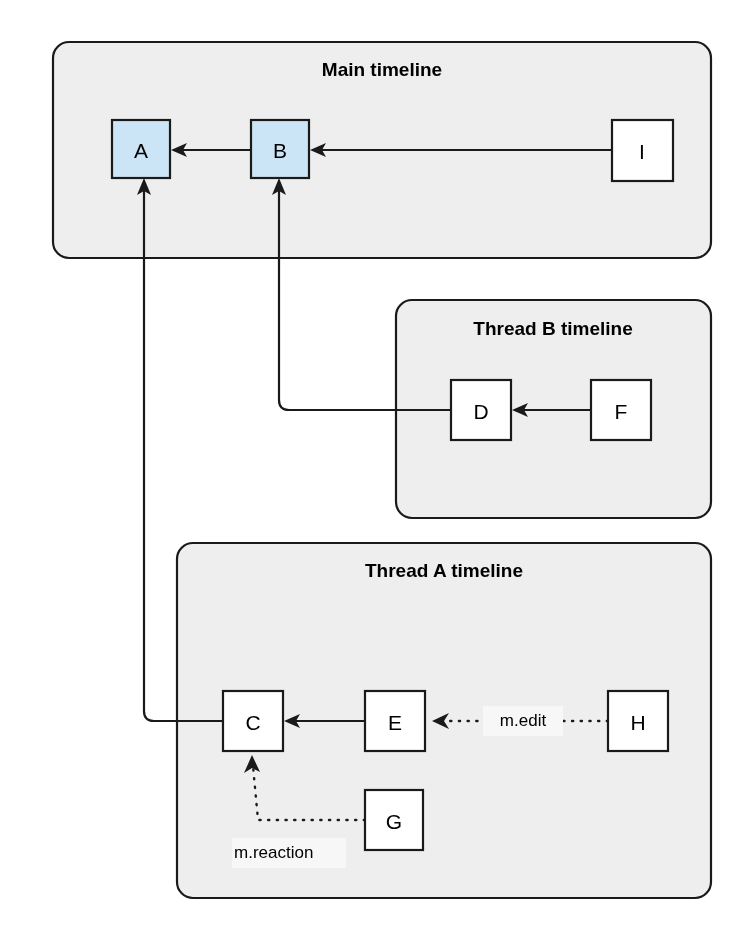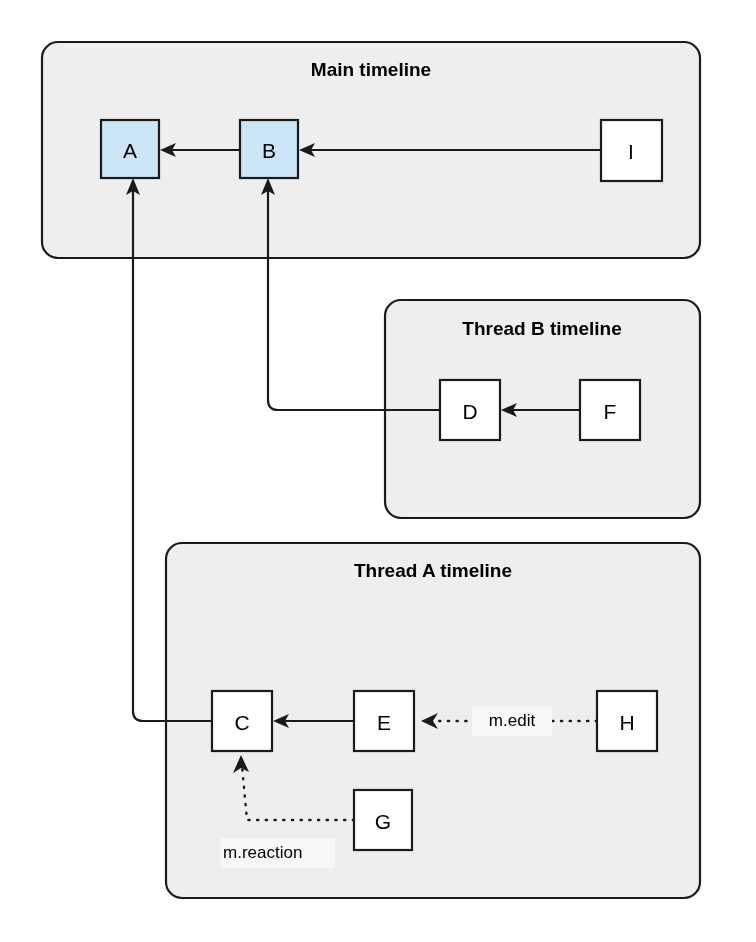--- a/index.html
+++ b/index.html
@@ -10,20 +10,21 @@
   body {
     width: 756px;
     height: 942px;
     font-family: "Liberation Sans", sans-serif;
     overflow: hidden;
   }
   #diagram-root {
     position: relative;
     width: 653px;
     height: 942px;
+    padding-left: 11px;
   }
   svg.diagram {
     display: block;
     width: 756px;
     height: 942px;
   }
   .group-panel {
     fill: #eeeeee;
     stroke: #1a1a1a;
     stroke-width: 2.2;

